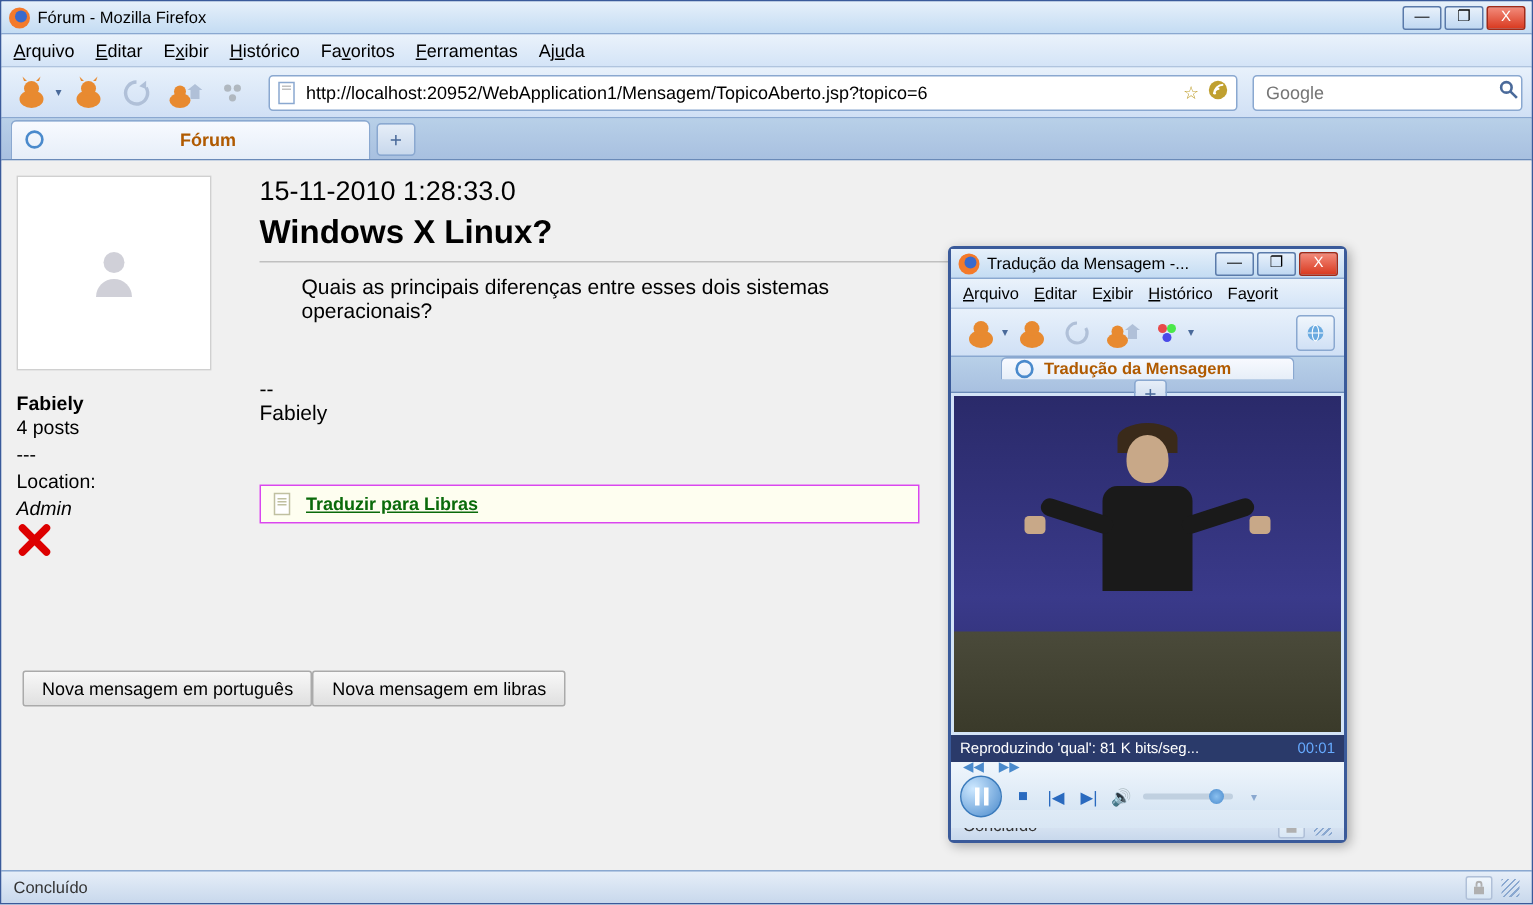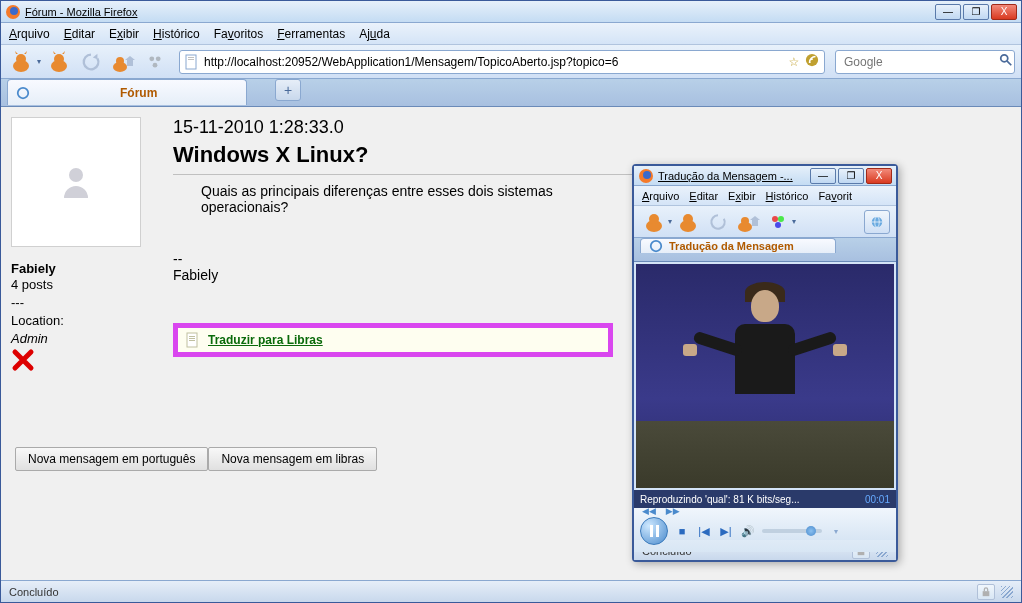--- a/index.html
+++ b/index.html
@@ -3,21 +3,21 @@
 <meta charset="utf-8">
 <style>
 * { margin: 0; padding: 0; box-sizing: border-box; font-family: "Segoe UI", Tahoma, sans-serif; }
 body { width: 1022px; height: 603px; background: #b0c4de; overflow: hidden; position: relative; }
 
 
 .main-window { width: 1022px; height: 603px; border: 1px solid #3a5a9a; background: #d4e4f7; display: flex; flex-direction: column; }
 
 .titlebar { height: 22px; background: linear-gradient(to bottom, #e6f0fa 0%, #c4dcf3 100%); display: flex; align-items: center; padding: 0 4px; border-bottom: 1px solid #8aa8d0; }
 .titlebar .icon { width: 16px; height: 16px; margin-right: 4px; }
-.title-text { font-size: 11px; flex: 1; color: #000; text-decoration: underline; }
+.title-text { font-size: 11px; flex: 1; color: #000; }
 .window-controls { display: flex; gap: 2px; }
 .win-btn { width: 26px; height: 16px; border: 1px solid #5a7aaa; border-radius: 2px; background: linear-gradient(to bottom, #e8f1fb, #c0d8f2); font-size: 10px; line-height: 12px; text-align: center; cursor: pointer; display: flex; align-items: center; justify-content: center; }
 .win-close { background: linear-gradient(to bottom, #f28a7a, #d93a20); border-color: #a02a18; color: #fff; }
 
 .menubar { height: 22px; background: linear-gradient(to bottom, #eaf2fb, #d4e4f7); display: flex; align-items: center; padding: 0 8px; gap: 14px; font-size: 12px; border-bottom: 1px solid #b0c4de; }
 .menubar span { cursor: pointer; }
 .menubar u { text-decoration: underline; }
 
 .toolbar { height: 34px; background: linear-gradient(to bottom, #e8f1fb, #d0e0f5); display: flex; align-items: center; padding: 0 6px; gap: 4px; border-bottom: 1px solid #8aa8d0; }
 .tb-icon { width: 28px; height: 28px; display: flex; align-items: center; justify-content: center; cursor: pointer; }
@@ -28,21 +28,21 @@
 .addr-wrap .page-icon { width: 16px; height: 16px; margin-right: 4px; }
 .addr-input { border: none; outline: none; font-size: 12px; flex: 1; }
 .addr-right { display: flex; gap: 2px; align-items: center; }
 .addr-right span { width: 16px; text-align: center; font-size: 12px; cursor: pointer; }
 
 .search-wrap { width: 180px; display: flex; align-items: center; background: #fff; border: 1px solid #8aa8d0; border-radius: 3px; height: 24px; padding: 0 4px; }
 .google-icon { width: 16px; height: 16px; margin-right: 4px; }
 .search-input { border: none; outline: none; font-size: 12px; flex: 1; color: #888; }
 .search-go { width: 16px; font-size: 14px; cursor: pointer; color: #4a6a9a; }
 
-.tabstrip { height: 28px; background: linear-gradient(to bottom, #b8d0e8, #a8c0e0); display: flex; align-items: flex-start; padding: 0 6px; border-bottom: 1px solid #6a8ab8; gap: 24px; }
+.tabstrip { height: 28px; background: linear-gradient(to bottom, #b8d0e8, #a8c0e0); display: flex; align-items: center; padding: 0 6px; border-bottom: 1px solid #6a8ab8; }
 .tab { height: 26px; width: 240px; background: linear-gradient(to bottom, #f8faff, #e6eef8); border: 1px solid #8aa8d0; border-bottom: none; border-radius: 4px 4px 0 0; display: flex; align-items: center; padding: 0 8px; font-size: 12px; position: relative; }
 .tab .tab-icon { width: 14px; height: 14px; margin-right: 90px; }
 .tab-label { color: #b05a00; font-weight: bold; }
 .tab-add { width: 26px; height: 22px; background: linear-gradient(to bottom, #e6eef8, #c8d8ec); border: 1px solid #8aa8d0; border-radius: 3px; display: flex; align-items: center; justify-content: center; margin-left: 4px; font-size: 14px; color: #4a6a9a; cursor: pointer; }
 
 .content { flex: 1; background: #f0f0f0; overflow: hidden; position: relative; }
 
 .forum-post { display: flex; padding: 10px; gap: 12px; }
 .user-panel { width: 150px; }
 .avatar-box { width: 130px; height: 130px; background: #fff; border: 1px solid #d0d0d0; display: flex; align-items: center; justify-content: center; }
@@ -51,21 +51,21 @@
 .user-meta { font-size: 13px; line-height: 1.4; }
 .user-admin { font-style: italic; font-size: 13px; }
 .delete-x { font-size: 24px; color: #d00; font-weight: bold; margin-top: 2px; cursor: pointer; }
 
 .post-body { flex: 1; font-family: "Times New Roman", serif; max-width: 470px; }
 .post-date { font-size: 18px; }
 .post-title { font-size: 22px; font-weight: bold; margin: 4px 0 6px; }
 .post-hr { border: none; border-top: 1px solid #c0c0c0; margin-bottom: 8px; }
 .post-text { font-size: 14px; margin-left: 28px; }
 .post-sig { font-size: 14px; margin-top: 36px; }
-.translate-box { margin-top: 40px; border: 5px solid #d946ef; background: #fefef0; padding: 4px 8px; display: inline-flex; align-items: center; gap: 8px; width: 440px; }
+.translate-box { margin-top: 40px; border: 1px solid #d946ef; background: #fefef0; padding: 4px 8px; display: inline-flex; align-items: center; gap: 8px; width: 440px; }
 .translate-link { color: #0a6a0a; font-weight: bold; font-size: 12px; text-decoration: underline; cursor: pointer; font-family: sans-serif; }
 .doc-icon { width: 14px; height: 16px; }
 
 .action-row { position: absolute; left: 14px; top: 340px; display: flex; }
 .action-btn { background: linear-gradient(to bottom, #f8f8f8, #e0e0e0); border: 1px solid #aaa; border-radius: 2px; padding: 4px 12px; font-size: 12px; cursor: pointer; }
 
 .statusbar { height: 22px; background: linear-gradient(to bottom, #e6eef8, #c8d8ec); border-top: 1px solid #8aa8d0; display: flex; align-items: center; padding: 0 8px; font-size: 11px; color: #333; justify-content: space-between; }
 .status-right { display: flex; gap: 6px; align-items: center; }
 
 

